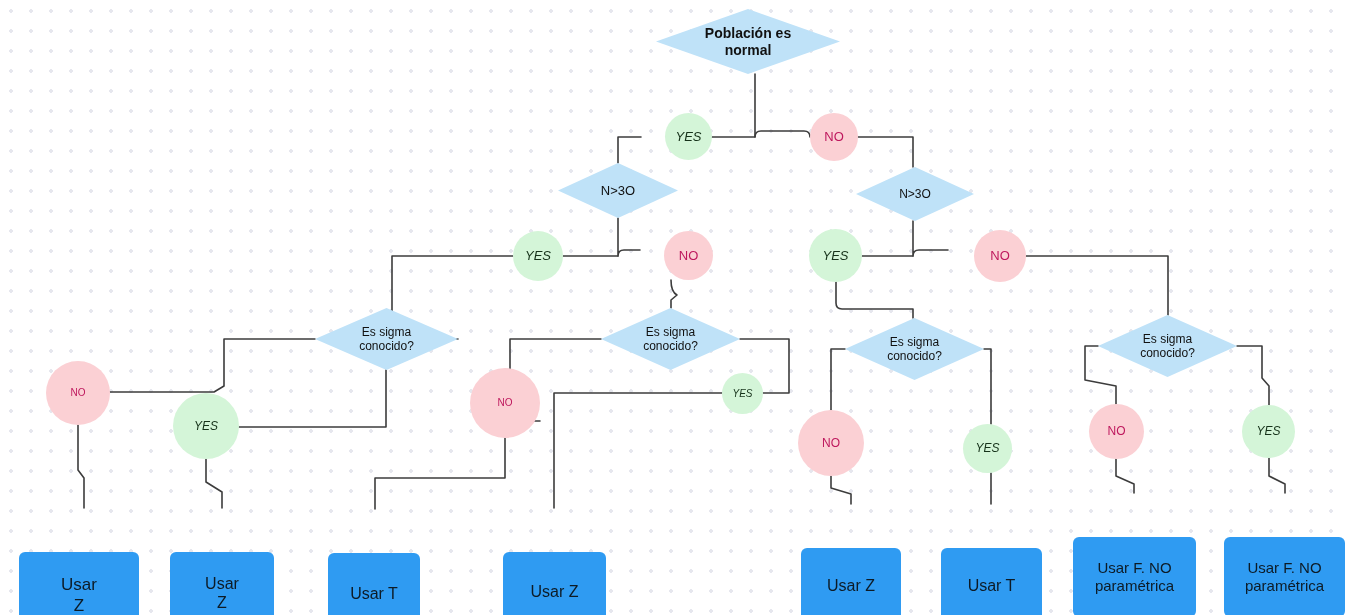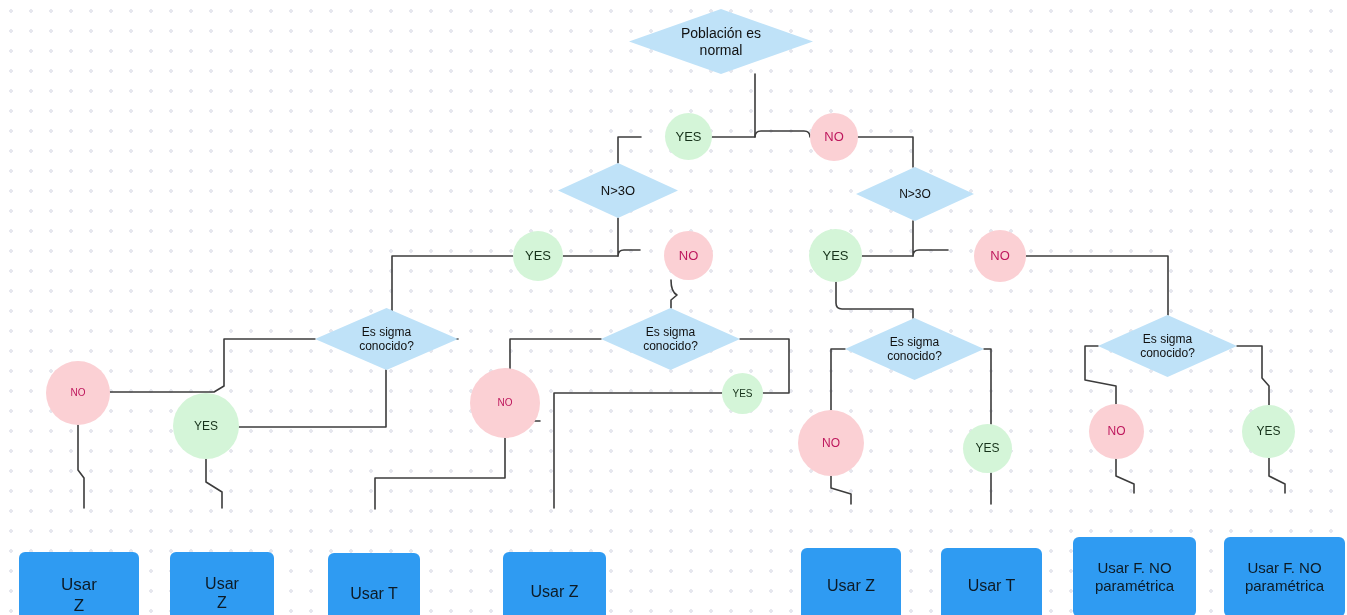--- a/index.html
+++ b/index.html
@@ -52,20 +52,21 @@
     position: relative;
     z-index: 2;
     padding: 0 4px;
   }
   .circle {
     border-radius: 50%;
   }
   .circle.yes {
     background: #d4f5d8;
     color: #16321a;
+    font-style: italic;
   }
   .circle.no {
     background: #fbd0d4;
     color: #be185d;
   }
   .rect {
     background: #2f9bf2;
     border-radius: 6px;
     color: #0d1b26;
     margin-top: 44px;
@@ -101,21 +102,21 @@
       <path d="M 78 425 L 78 470 L 84 478 L 84 508" fill="none" stroke="#3c3c3c" stroke-width="1.6" stroke-linecap="round" stroke-linejoin="round"></path>
       <path d="M 206 459 L 206 482 L 222 492 L 222 508" fill="none" stroke="#3c3c3c" stroke-width="1.6" stroke-linecap="round" stroke-linejoin="round"></path>
       <path d="M 505 438 L 505 478 L 375 478 L 375 509" fill="none" stroke="#3c3c3c" stroke-width="1.6" stroke-linecap="round" stroke-linejoin="round"></path>
       <path d="M 831 476 L 831 488 L 851 494 L 851 504" fill="none" stroke="#3c3c3c" stroke-width="1.6" stroke-linecap="round" stroke-linejoin="round"></path>
       <path d="M 991 473 L 991 504" fill="none" stroke="#3c3c3c" stroke-width="1.6" stroke-linecap="round" stroke-linejoin="round"></path>
       <path d="M 1116 459 L 1116 476 L 1134 484 L 1134 493" fill="none" stroke="#3c3c3c" stroke-width="1.6" stroke-linecap="round" stroke-linejoin="round"></path>
       <path d="M 1269 458 L 1269 476 L 1285 484 L 1285 493" fill="none" stroke="#3c3c3c" stroke-width="1.6" stroke-linecap="round" stroke-linejoin="round"></path>
     </svg>
 
   <div id="nodes">
-      <div class="node diamond" style="left: 629px; top: 9px; width: 184px; height: 65px; font-size: 14px;"><svg class="dshape" viewBox="0 0 100 100" preserveAspectRatio="none">
+      <div class="node diamond" style="left: 656px; top: 9px; width: 184px; height: 65px; font-size: 14px; font-weight: bold;"><svg class="dshape" viewBox="0 0 100 100" preserveAspectRatio="none">
           <polygon points="50,0 100,50 50,100 0,50" fill="#bfe2f8"></polygon>
         </svg><div class="dlabel">Población es
 normal</div></div>
       <div class="node diamond" style="left: 558px; top: 163px; width: 120px; height: 55px; font-size: 13px;"><svg class="dshape" viewBox="0 0 100 100" preserveAspectRatio="none">
           <polygon points="50,0 100,50 50,100 0,50" fill="#bfe2f8"></polygon>
         </svg><div class="dlabel">N&gt;3O</div></div>
       <div class="node diamond" style="left: 856px; top: 167px; width: 118px; height: 54px; font-size: 12px;"><svg class="dshape" viewBox="0 0 100 100" preserveAspectRatio="none">
           <polygon points="50,0 100,50 50,100 0,50" fill="#bfe2f8"></polygon>
         </svg><div class="dlabel">N&gt;3O</div></div>
       <div class="node diamond" style="left: 315px; top: 308px; width: 143px; height: 62px; font-size: 12px;"><svg class="dshape" viewBox="0 0 100 100" preserveAspectRatio="none">

